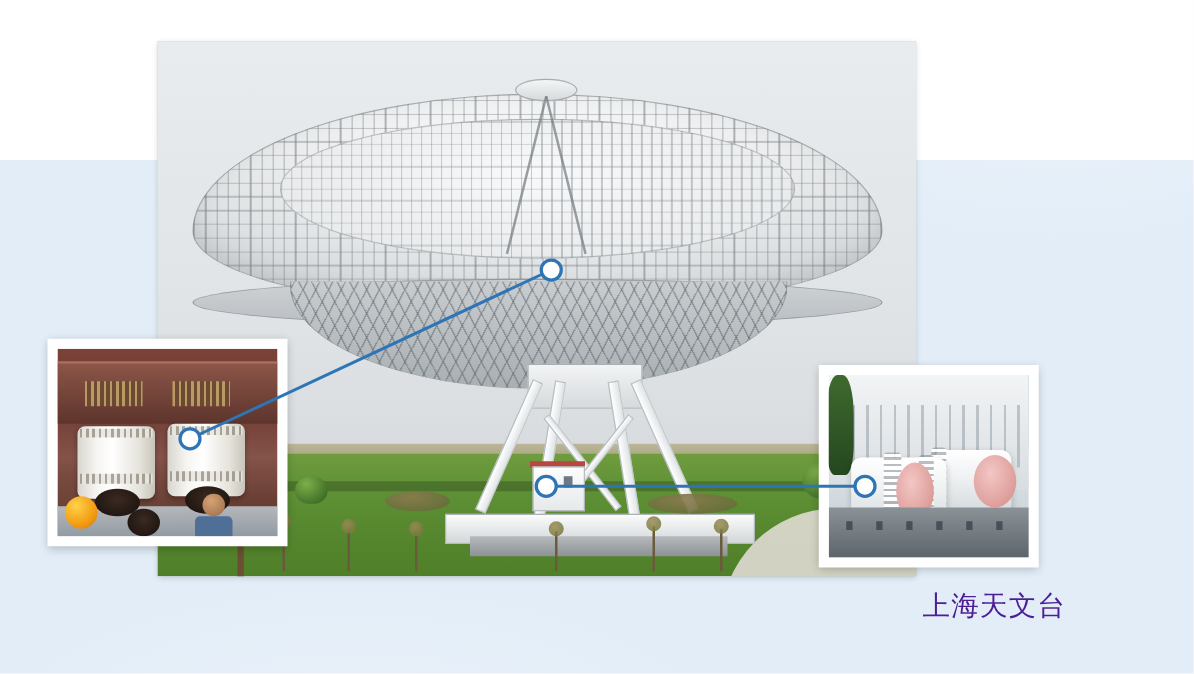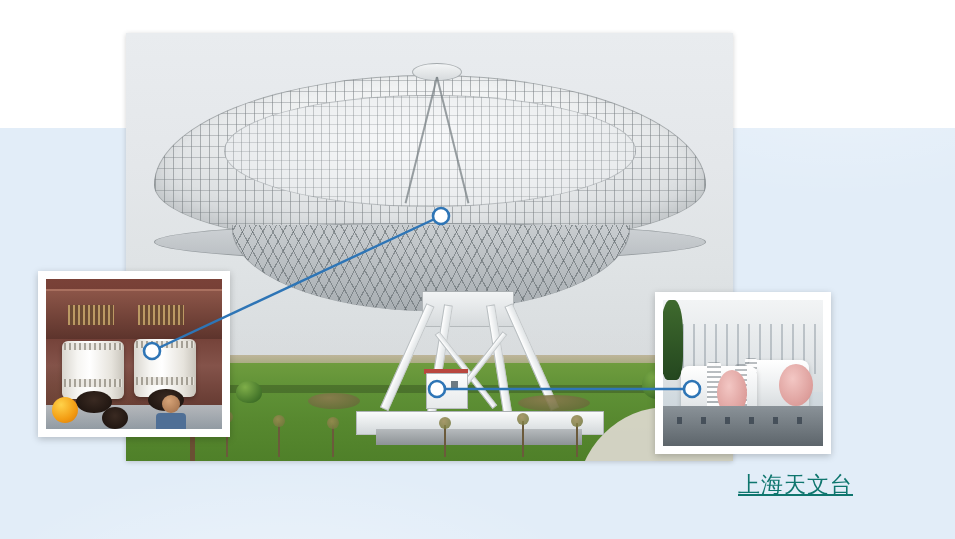--- a/index.html
+++ b/index.html
@@ -371,25 +371,24 @@
     left: 0; top: 0;
     width: 955px; height: 539px;
     pointer-events: none;
   }
 
   
   .caption {
     position: absolute;
     left: 738px; top: 470px;
     font-size: 22px;
-    color: #0f766e;
+    color: #4c1d95;
     letter-spacing: 1px;
     white-space: nowrap;
     font-family: "DejaVu Sans", "Liberation Sans", sans-serif;
-    text-decoration: underline;
   }
 </style>
 </head>
 <body>
 
 <div id="slide">
 
   <div class="band-top"></div>
   <div class="band-blue"></div>
   <div class="band-swoosh"></div>

